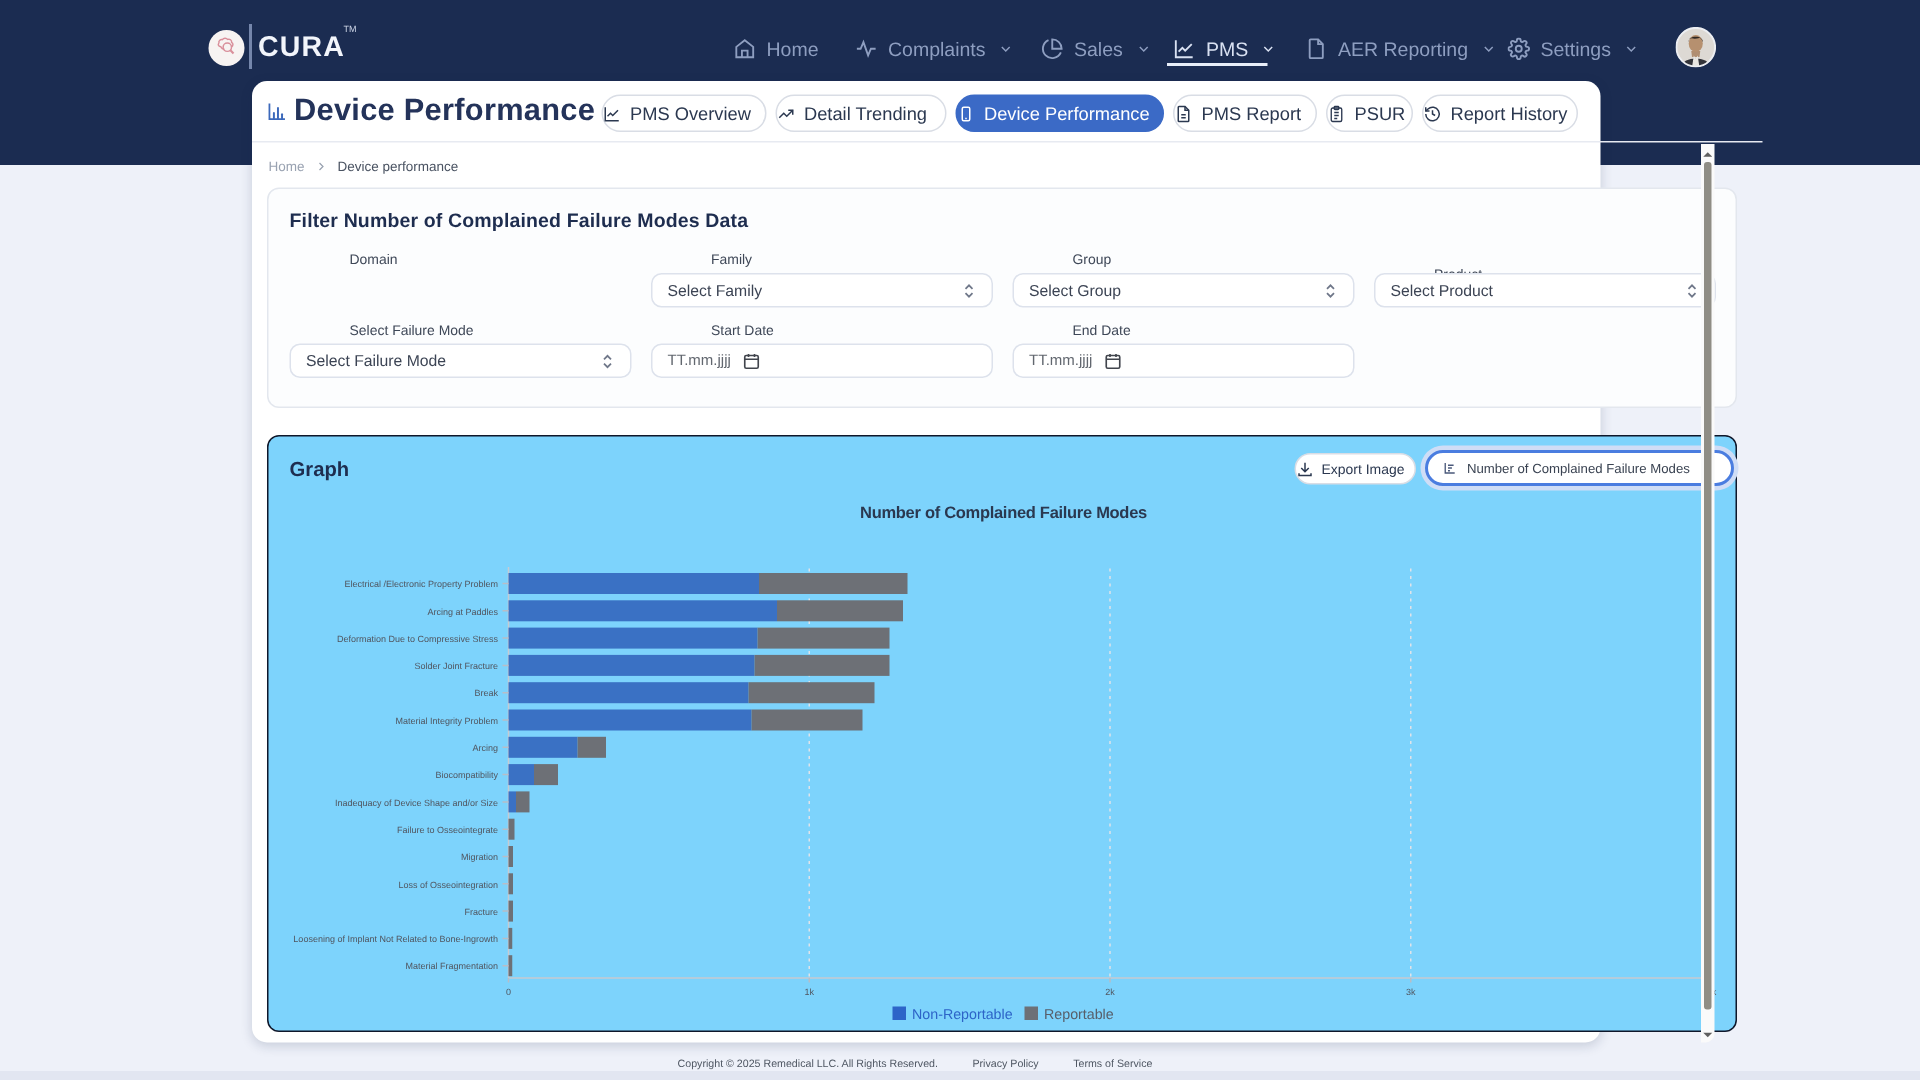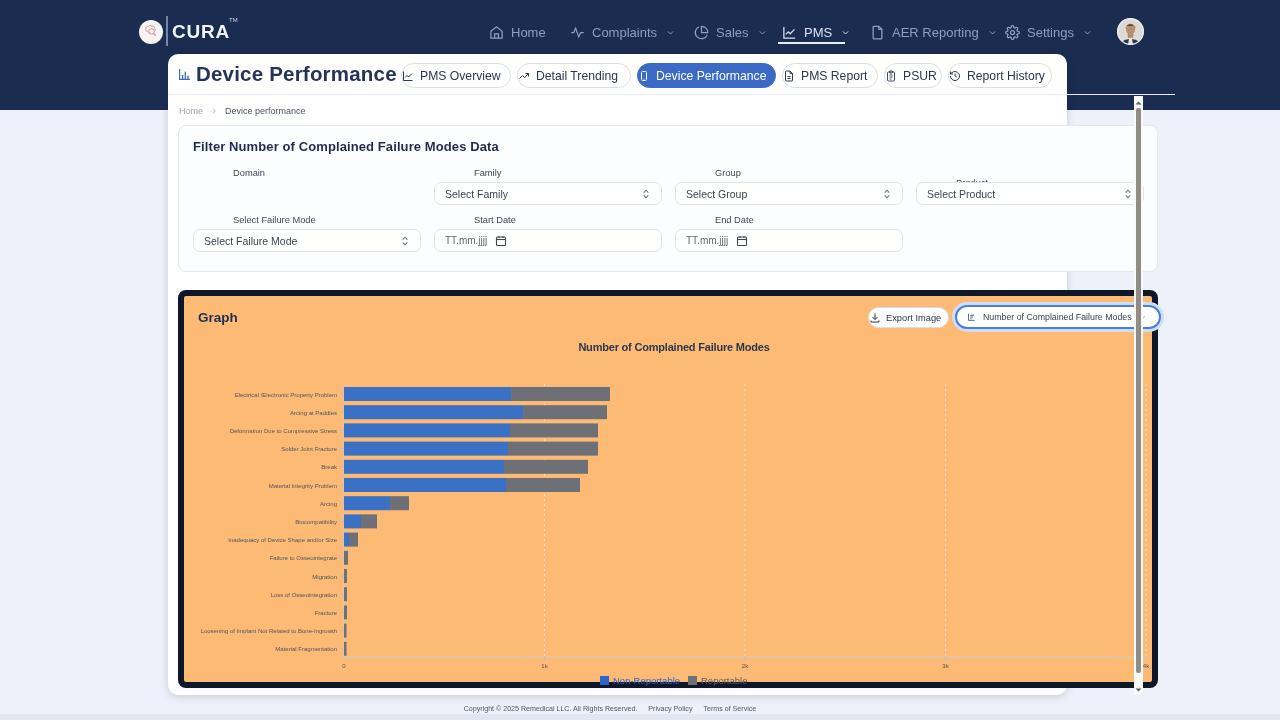--- a/index.html
+++ b/index.html
@@ -31,29 +31,29 @@
 
   
   #fcard { left:10px; top:71px; width:980px; height:147px; background:#fcfdfe; border:1px solid #e3e7ee; border-radius:8px; }
   #fcard h2 { position:absolute; left:14px; top:13px; font-size:13px; color:#1e2d4f; letter-spacing:0.1px; }
   .flabel { position:absolute; font-size:9.3px; color:#3e4757;padding-left:40px; }
   .fsel { position:absolute; width:228px; height:23px; background:#ffffff; border:1px solid #dde2ec; border-radius:7px; font-size:10.5px; color:#3c4454; display:flex; align-items:center; padding:0 10px; }
   .fsel .updown { position:absolute; right:8px; top:4px; }
   .btn-apply { position:absolute; background:#3e6cc6; border-radius:7px; color:#fff; font-size:9.5px; display:flex; align-items:center; justify-content:center; }
 
   
-  #gcard { left:10px; top:236px; width:980px; height:398px; background:#fdba74; border:6px solid #0f172a; border-radius:8px; }
+  #gcard { left:10px; top:236px; width:980px; height:398px; background:#7dd3fc; border:1px solid #0f172a; border-radius:8px; }
   #gcard h2 { position:absolute; left:14px; top:14px; font-size:13.5px; color:#1e2d4f; }
   #exportbtn { position:absolute; left:684px; top:11px; width:81px; height:21px; border-radius:11px; font-size:9.3px; gap:5px; }
   #chartsel { position:absolute; left:771px; top:9px; width:206px; height:24px; border:2px solid #4a7de0; box-shadow:0 0 0 3px #cfddf6; border-radius:13px; background:#fff; display:flex; align-items:center; gap:7px; padding:0 13px 0 10px; font-size:8.8px; color:#3a4352; white-space:nowrap; }
   #ctitle { position:absolute; left:0; top:45px; width:980px; text-align:center; font-size:11px; font-weight:bold; letter-spacing:-0.2px; color:#2a3850; }
   #csub { position:absolute; left:0; top:68px; width:980px; text-align:center; font-size:9px; letter-spacing:-0.1px; color:#5c6370; }
 
   
-  #footer { left:0px; top:700px; width:1220px; height:20px; background:transparent; font-size:7.1px; color:#4f5763; display:flex; align-items:flex-start; justify-content:center; gap:11px; padding-top:4.5px; }
+  #footer { left:0px; top:700px; width:1220px; height:20px; background:transparent; font-size:7.1px; color:#4f5763; display:flex; align-items:flex-start; justify-content:center; gap:23px; padding-top:4.5px; }
 
   
   #sbar { left:1134px; top:96px; width:9px; height:599px; background:#fafafa; border-radius:0 0 6px 0; }
 </style>
 </head>
 <body>
 <div class="abs" id="navband"></div>
 
 <div class="abs" style="left:139px; top:20px; width:24px; height:24px; border-radius:50%; background:#f7f3f2;"></div>
 <svg class="abs" style="left:142px; top:23px;" width="18" height="18" viewBox="0 0 20 20" fill="none" stroke="#d98f9b" stroke-width="1.1">

